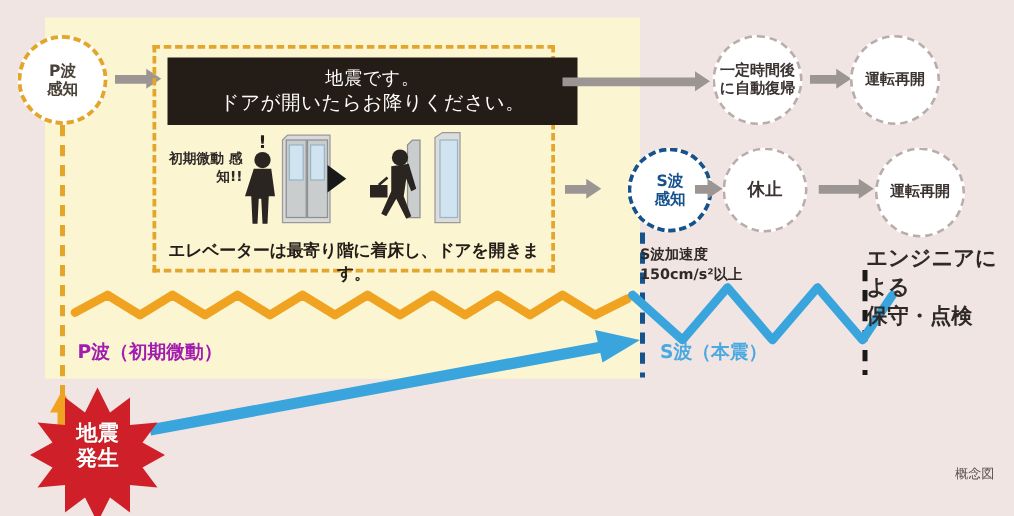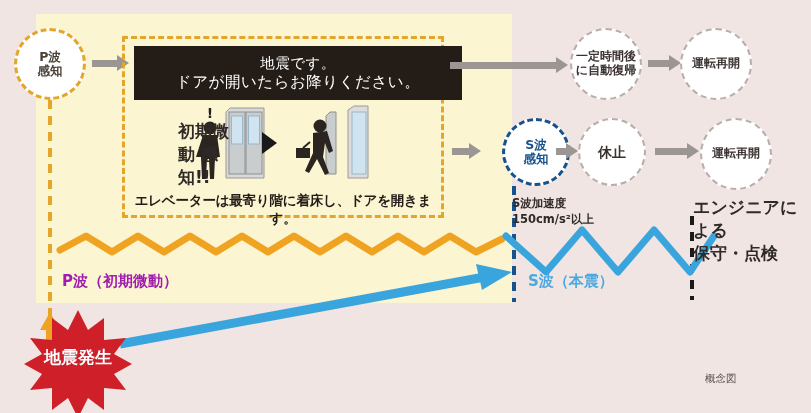--- a/index.html
+++ b/index.html
@@ -67,21 +67,21 @@
     display:flex;flex-direction:column;align-items:center;justify-content:center;
     font-size:15px;line-height:1.3;letter-spacing:0.5px;
   }
   .blackbox .l1{font-size:14.5px;}
   .blackbox .l2{font-size:15.5px;}
 
   
   .illu{position:absolute;left:130px;top:104px;width:308px;height:78px;}
   .cap-left{
     position:absolute;left:0px;top:16px;width:64px;
-    font-size:17px;font-weight:bold;color:#2f2a27;text-align:left;line-height:1.35;margin-left:48px;
+    font-size:11px;font-weight:bold;color:#2f2a27;text-align:right;line-height:1.35;
   }
   .cap-right{
     position:absolute;left:156px;top:4px;width:78px;
     font-size:11.5px;font-weight:bold;color:#2f2a27;text-align:left;line-height:1.4;
   }
   .tri{
     position:absolute;left:132px;top:28px;width:0;height:0;
     border-top:11px solid transparent;border-bottom:11px solid transparent;
     border-left:15px solid #191919;
   }
@@ -93,24 +93,24 @@
 
   
   svg.layer{position:absolute;left:0;top:0;width:811px;height:413px;pointer-events:none;}
 
   
   .lbl{position:absolute;font-weight:bold;}
   .lbl-p{left:62px;top:272px;font-size:15px;color:#a21caf;}
   .lbl-s{left:528px;top:272px;font-size:15px;color:#49a9e0;}
   .lbl-sacc{left:512px;top:196px;font-size:11.5px;color:#2f2a27;line-height:1.35;}
   .lbl-eng{left:650px;top:196px;font-size:17px;color:#2f2a27;line-height:1.35;margin-left:43px;}
-  .lbl-note{left:705px;top:372px;font-size:10.5px;color:#5a4f4c;font-weight:normal;}
+  .lbl-note{left:764px;top:372px;font-size:10.5px;color:#5a4f4c;font-weight:normal;}
   .burst-text{
     position:absolute;left:0;top:0;width:108px;height:92px;
-    display:flex;flex-direction:row;align-items:center;justify-content:center;
+    display:flex;flex-direction:column;align-items:center;justify-content:center;
     color:#ffffff;font-size:17px;font-weight:bold;line-height:1.15;
     text-shadow:0 0 1px rgba(0,0,0,.2);
   }
 </style>
 </head>
 <body>
 
 <div id="stage">
 
   <div class="yellow-panel"></div>

